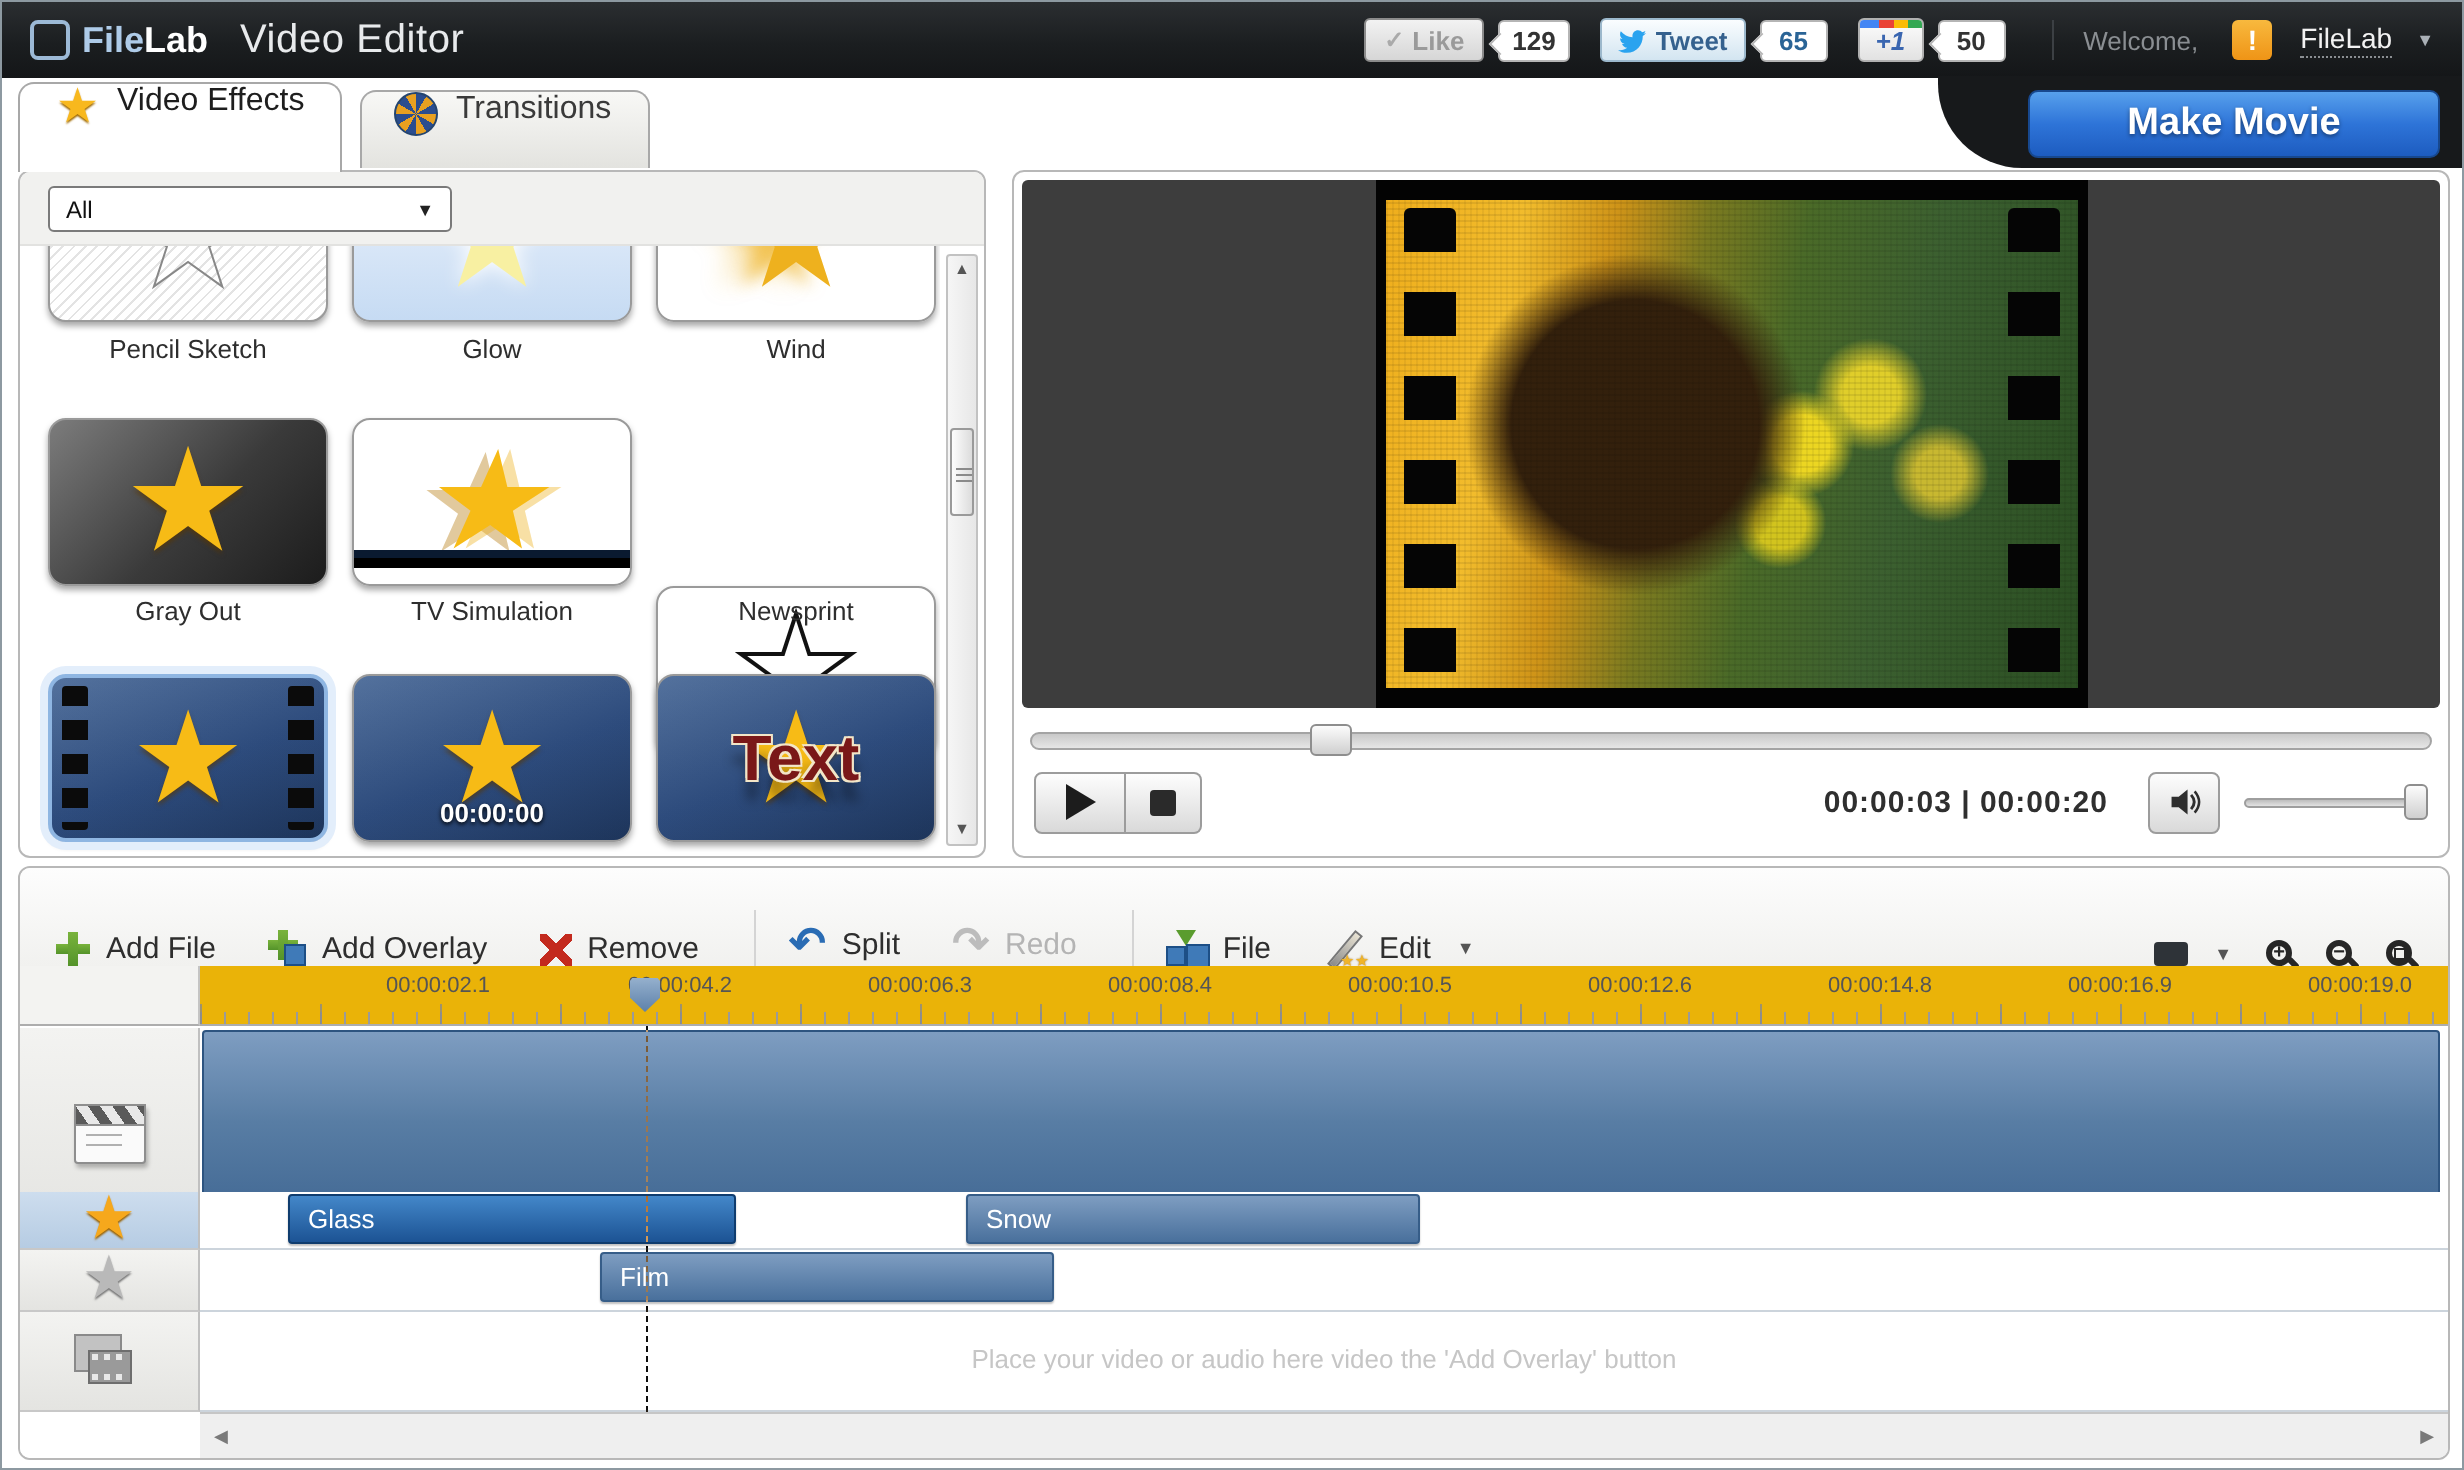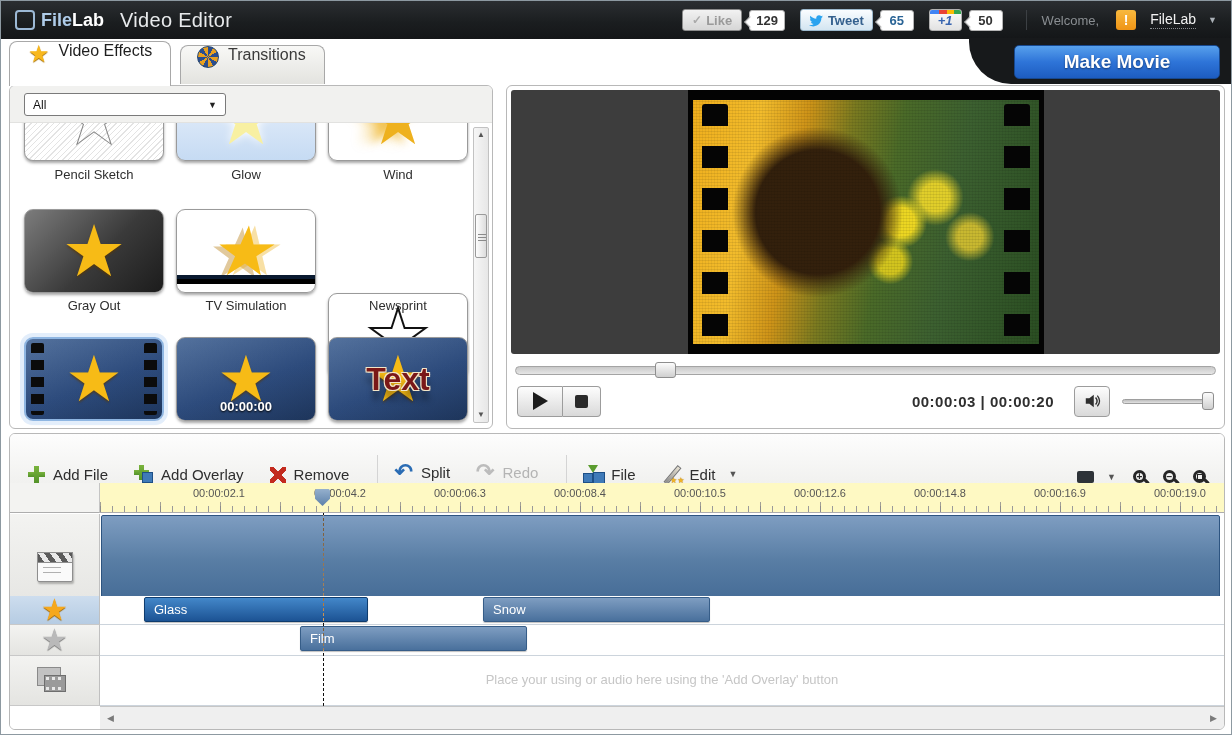--- a/index.html
+++ b/index.html
@@ -180,21 +180,21 @@
   .tool-right { margin-left:auto; display:flex; align-items:center; gap:17px; }
   .ico-monitor { position:relative; width:17px; height:12px; background:#2e3338; border-radius:2px; }
   .ico-monitor::after { content:''; position:absolute; left:5px; bottom:-4px; width:7px; height:4px; background:#2e3338; }
   .mag { position:relative; width:13px; height:13px; border:3px solid #262626; border-radius:50%; display:flex; align-items:center; justify-content:center; }
   .mag::after { content:''; position:absolute; width:7px; height:3px; background:#262626; right:-7px; bottom:-3px; transform:rotate(45deg); border-radius:2px; }
   .mag-sym { font-size:10px; font-weight:bold; color:#262626; line-height:1; }
   .mag-fit-box { width:6px; height:6px; border:1px dashed #262626; }
 
   
   .tl-corner { position:absolute; left:0; top:49px; width:90px; height:30px; background:#f3f3f1; border-bottom:1px solid #adadad; border-right:1px solid #c4c4c4; }
-  .tl-ruler { position:absolute; left:90px; right:0; top:49px; height:30px; background:#fef9c3; border-bottom:1px solid #adadad; }
+  .tl-ruler { position:absolute; left:90px; right:0; top:49px; height:30px; background:#eab308; border-bottom:1px solid #adadad; }
   .ruler-labels span { position:absolute; top:4px; width:80px; text-align:center; font-size:11px; color:#555; }
   .ruler-ticks { position:absolute; left:0; right:0; bottom:0; height:6px;
     background:repeating-linear-gradient(90deg,#9a9a9a 0 1px, transparent 1px 12px); }
   .ruler-ticks2 { position:absolute; left:0; right:0; bottom:0; height:10px;
     background:repeating-linear-gradient(90deg,#8a8a8a 0 1px, transparent 1px 60px); opacity:.8; }
   .track-row { position:absolute; left:0; right:0; }
   .row-video { top:80px; height:106px; }
   .row-fx1 { top:162px; height:29px; }
   .row-fx2 { top:191px; height:31px;padding-left:16px; }
   .row-ov { top:222px; height:50px; }
@@ -471,21 +471,21 @@
             <span>Film</span>
           </div>
       </div>
     </div>
 
     <div class="track-row row-ov">
       <div class="thead">
           <span class="ico-filmclip"></span>
         </div>
       <div class="tbody">
-        <div class="ov-placeholder">Place your using or audio here using the 'Add Overlay' button</div>
+        <div class="ov-placeholder">Place your video or audio here video the 'Add Overlay' button</div>
       </div>
     </div>
 
     <div class="playhead-marker"></div>
     <div class="playhead-line"></div>
 
     <div class="hscroll-corner"></div>
     <div class="hscroll">
       <span class="hs-arrow hs-left">◀</span>
       <span class="hs-arrow hs-right">▶</span>

